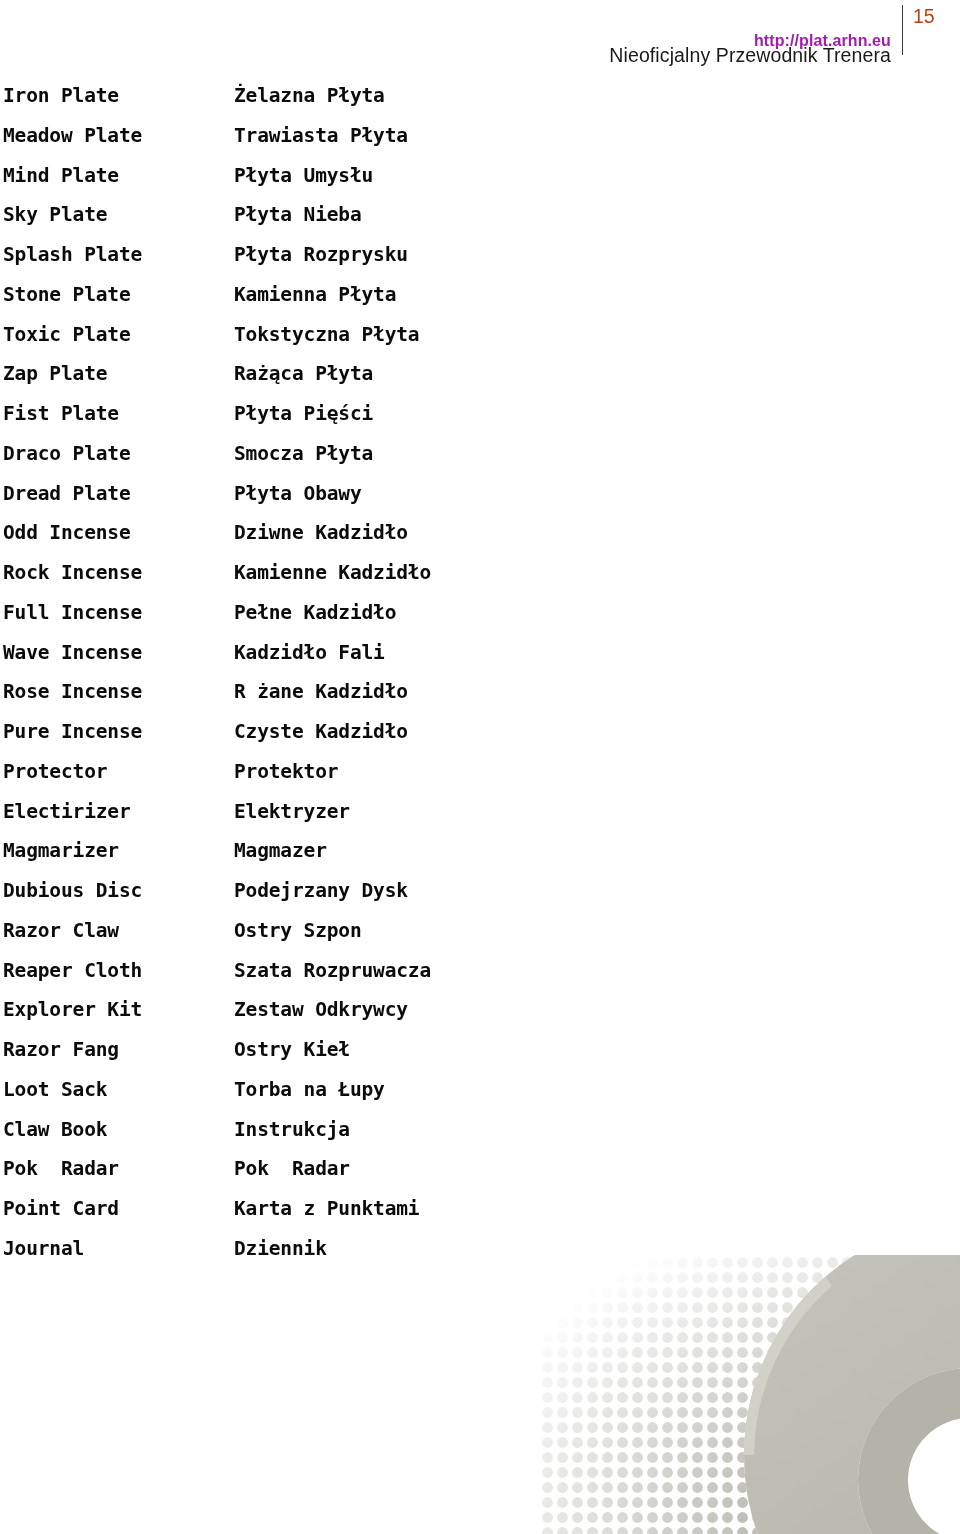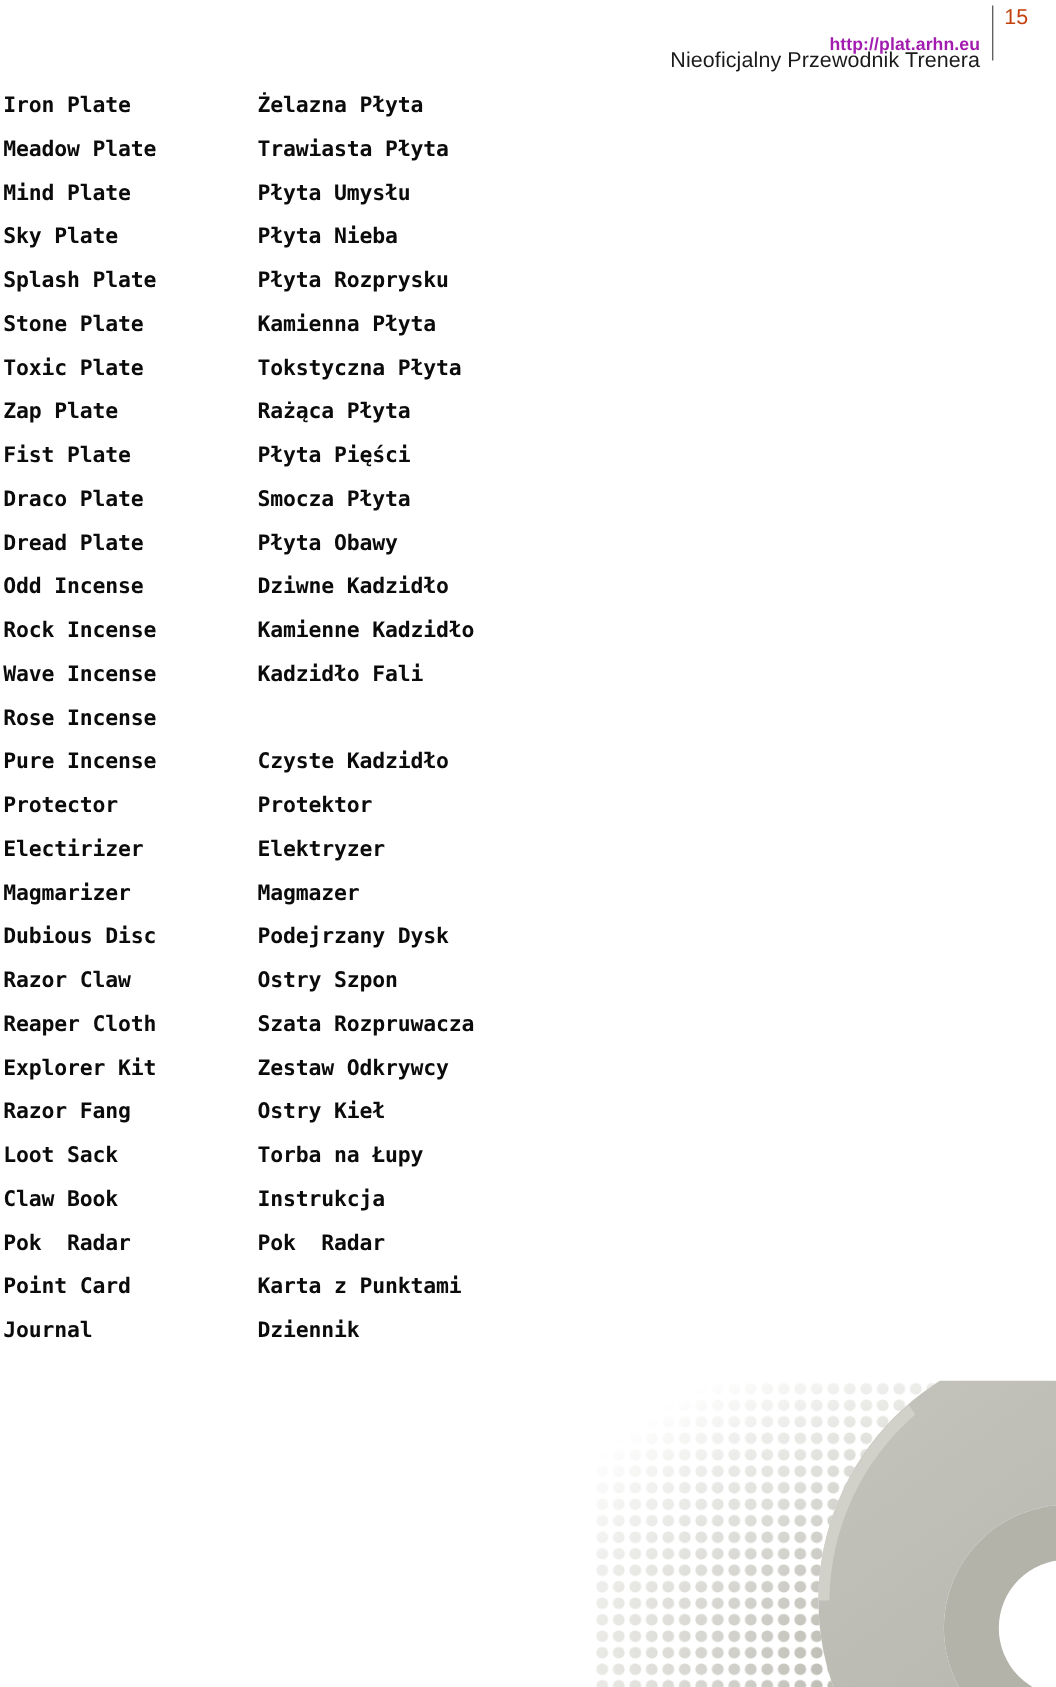--- a/index.html
+++ b/index.html
@@ -220,22 +220,23 @@
       <div class="row"><span class="cell en">Sky Plate</span><span class="cell pl">Płyta Nieba</span></div>
       <div class="row"><span class="cell en">Splash Plate</span><span class="cell pl">Płyta Rozprysku</span></div>
       <div class="row"><span class="cell en">Stone Plate</span><span class="cell pl">Kamienna Płyta</span></div>
       <div class="row"><span class="cell en">Toxic Plate</span><span class="cell pl">Tokstyczna Płyta</span></div>
       <div class="row"><span class="cell en">Zap Plate</span><span class="cell pl">Rażąca Płyta</span></div>
       <div class="row"><span class="cell en">Fist Plate</span><span class="cell pl">Płyta Pięści</span></div>
       <div class="row"><span class="cell en">Draco Plate</span><span class="cell pl">Smocza Płyta</span></div>
       <div class="row"><span class="cell en">Dread Plate</span><span class="cell pl">Płyta Obawy</span></div>
       <div class="row"><span class="cell en">Odd Incense</span><span class="cell pl">Dziwne Kadzidło</span></div>
       <div class="row"><span class="cell en">Rock Incense</span><span class="cell pl">Kamienne Kadzidło</span></div>
+      <div class="row"><span class="cell en">Full Incense</span><span class="cell pl">Pełne Kadzidło</span></div>
       <div class="row"><span class="cell en">Wave Incense</span><span class="cell pl">Kadzidło Fali</span></div>
-      <div class="row"><span class="cell en">Rose Incense</span></div>
+      <div class="row"><span class="cell en">Rose Incense</span><span class="cell pl">R żane Kadzidło</span></div>
       <div class="row"><span class="cell en">Pure Incense</span><span class="cell pl">Czyste Kadzidło</span></div>
       <div class="row"><span class="cell en">Protector</span><span class="cell pl">Protektor</span></div>
       <div class="row"><span class="cell en">Electirizer</span><span class="cell pl">Elektryzer</span></div>
       <div class="row"><span class="cell en">Magmarizer</span><span class="cell pl">Magmazer</span></div>
       <div class="row"><span class="cell en">Dubious Disc</span><span class="cell pl">Podejrzany Dysk</span></div>
       <div class="row"><span class="cell en">Razor Claw</span><span class="cell pl">Ostry Szpon</span></div>
       <div class="row"><span class="cell en">Reaper Cloth</span><span class="cell pl">Szata Rozpruwacza</span></div>
       <div class="row"><span class="cell en">Explorer Kit</span><span class="cell pl">Zestaw Odkrywcy</span></div>
       <div class="row"><span class="cell en">Razor Fang</span><span class="cell pl">Ostry Kieł</span></div>
       <div class="row"><span class="cell en">Loot Sack</span><span class="cell pl">Torba na Łupy</span></div>

